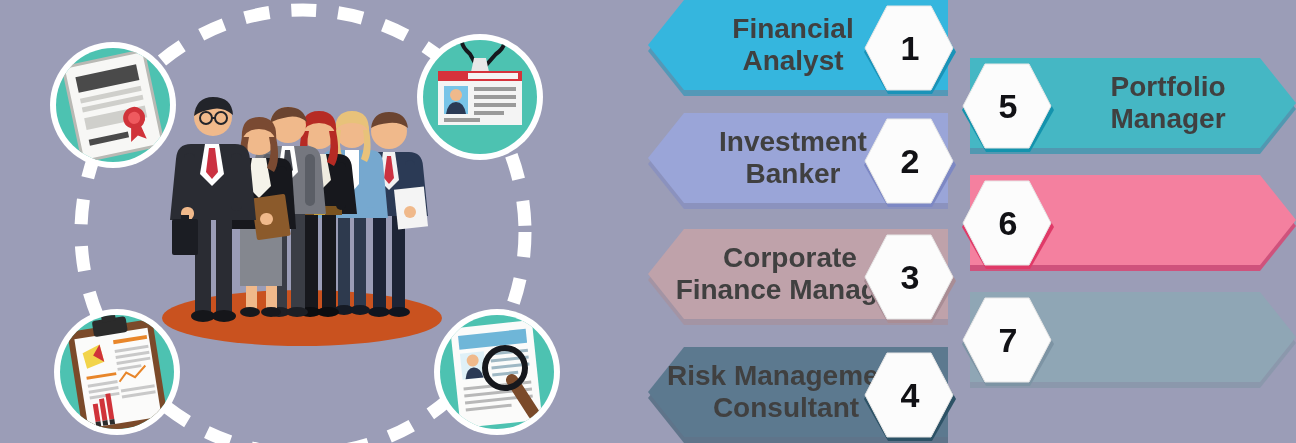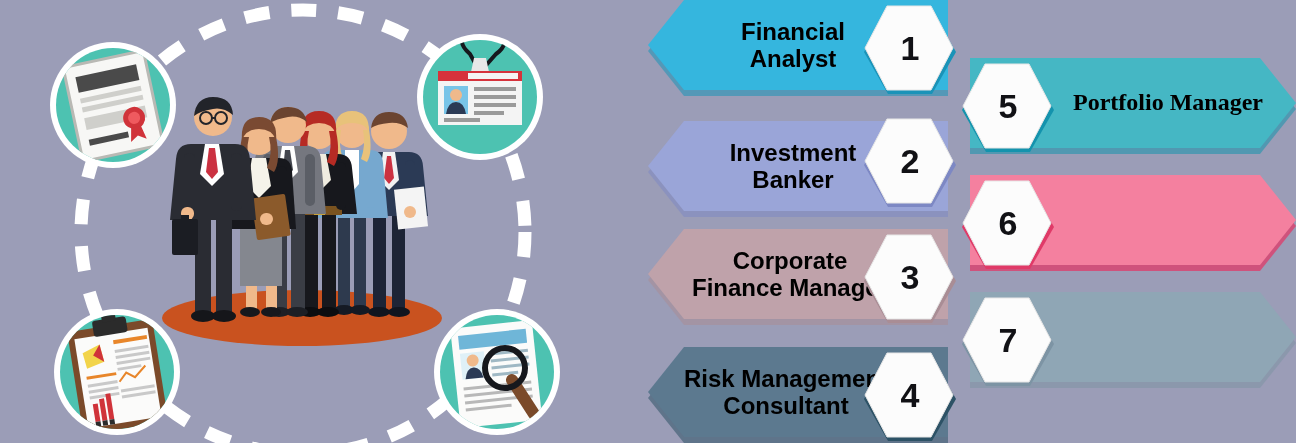--- a/index.html
+++ b/index.html
@@ -14,21 +14,21 @@
   
   #illustration{position:absolute;left:0;top:0;width:640px;height:443px;overflow:hidden;}
 
   
   #infographic{position:absolute;left:640px;top:0;width:656px;height:443px;}
 
   .banner{position:absolute;display:flex;align-items:center;}
   .banner .shape{position:absolute;inset:0;}
   .banner .label{
     position:absolute;
-    font-weight:bold;font-size:24px;color:#000000;
+    font-weight:bold;font-size:28px;color:#404040;
     line-height:1.14;text-align:center;
     white-space:pre-line;
     z-index:3;
   }
   .hexwrap{position:absolute;z-index:4;}
   .hexwrap svg{display:block;}
   .hexnum{
     position:absolute;inset:0;
     display:flex;align-items:center;justify-content:center;
     font-weight:bold;font-size:34px;color:#111115;
@@ -279,21 +279,21 @@
 Analyst</div>
     </div>
     <div class="hexwrap" style="left:218px;top:2px;width:104px;height:96px;">
       <svg width="104" height="96" viewBox="0 0 104 96">
         <polygon points="30,8 74,8 98,50 74,92 30,92 6,50" fill="#1a93b8"></polygon>
         <polygon points="29,4 73,4 95,46 73,88 29,88 7,46" fill="#fcfcfc" stroke="#e6e6e6" stroke-width="1"></polygon>
       </svg>
       <div class="hexnum" style="top:-4px;">1</div>
     </div>
 
-    <div class="banner" style="left:8px;top:113px;width:300px;height:96px;margin-top:8px;">
+    <div class="banner" style="left:8px;top:113px;width:300px;height:96px;">
       <svg class="shape" viewBox="0 0 300 96" preserveAspectRatio="none">
         <polygon points="36,6 300,6 300,96 36,96 0,51" fill="#7d88c4" opacity="0.55"></polygon>
         <polygon points="36,0 300,0 300,90 36,90 0,45" fill="#9aa5d8"></polygon>
       </svg>
       <div class="label" style="left:30px;top:8px;width:230px;height:74px;display:flex;align-items:center;justify-content:center;">Investment
 Banker</div>
     </div>
     <div class="hexwrap" style="left:218px;top:115px;width:104px;height:96px;">
       <svg width="104" height="96" viewBox="0 0 104 96">
         <polygon points="30,8 74,8 98,50 74,92 30,92 6,50" fill="#7d88c4"></polygon>
@@ -327,21 +327,21 @@
 Consultant</div>
     </div>
     <div class="hexwrap" style="left:218px;top:349px;width:104px;height:96px;">
       <svg width="104" height="96" viewBox="0 0 104 96">
         <polygon points="30,8 74,8 98,50 74,92 30,92 6,50" fill="#2d5266"></polygon>
         <polygon points="29,4 73,4 95,46 73,88 29,88 7,46" fill="#fcfcfc" stroke="#e6e6e6" stroke-width="1"></polygon>
       </svg>
       <div class="hexnum" style="top:-4px;">4</div>
     </div>
 
-    <div class="banner" style="left:330px;top:58px;width:326px;height:96px;font-family:Liberation Serif, serif;">
+    <div class="banner" style="left:330px;top:58px;width:326px;height:96px;">
       <svg class="shape" viewBox="0 0 326 96" preserveAspectRatio="none">
         <polygon points="0,6 290,6 326,51 290,96 0,96" fill="#1493ad" opacity="0.55"></polygon>
         <polygon points="0,0 290,0 326,45 290,90 0,90" fill="#45b7c4"></polygon>
       </svg>
       <div class="label" style="left:86px;top:8px;width:224px;height:74px;display:flex;align-items:center;justify-content:center;">Portfolio Manager</div>
     </div>
     <div class="hexwrap" style="left:316px;top:60px;width:104px;height:96px;">
       <svg width="104" height="96" viewBox="0 0 104 96">
         <polygon points="30,8 74,8 98,50 74,92 30,92 6,50" fill="#1493ad"></polygon>
         <polygon points="29,4 73,4 95,46 73,88 29,88 7,46" fill="#fcfcfc" stroke="#e6e6e6" stroke-width="1"></polygon>

